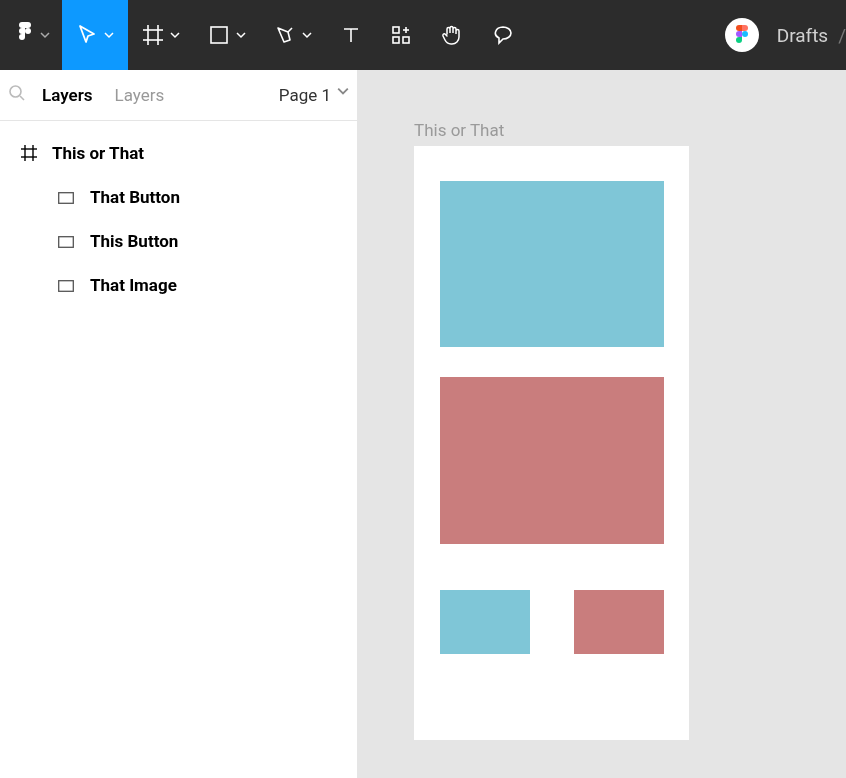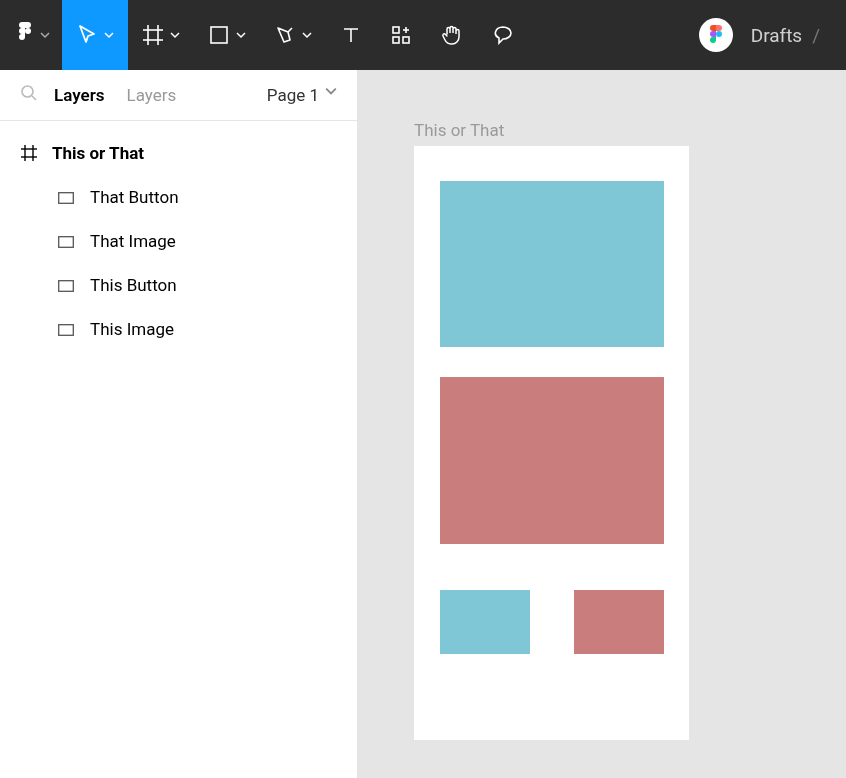--- a/index.html
+++ b/index.html
@@ -27,21 +27,21 @@
   .tool-btn svg { display: block; }
   .chev { width: 10px; height: 10px; }
   .chev path { stroke: #fff; stroke-width: 1.5; fill: none; }
   .tool-btn.figma .chev path { stroke: #aaa; }
   
   .toolbar-right {
     margin-left: auto;
     display: flex;
     align-items: center;
     gap: 18px;
-    padding-right: 26px;
+    padding-right: 0;
     font-size: 18px;
     color: #ccc;
   }
   .figma-logo-circle {
     width: 34px; height: 34px; border-radius: 50%; background: #fff;
     display: flex; align-items: center; justify-content: center;
   }
   .breadcrumb { display: flex; align-items: center; gap: 10px; font-size: 19px; color: #d0d0d0; }
   .breadcrumb .sep { color: #777; }
   
@@ -50,41 +50,41 @@
   .sidebar {
     width: 358px;
     background: #fff;
     border-right: 1px solid #e5e5e5;
     display: flex;
     flex-direction: column;
   }
   .sidebar-header {
     display: flex;
     align-items: center;
-    padding: 14px 20px;
+    padding: 14px 8px;
     border-bottom: 1px solid #e5e5e5;
     gap: 16px;
   }
   .search-ic { color: #aaa; }
   .tabs { display: flex; gap: 22px; font-size: 17px; }
   .tab { cursor: pointer; color: #999; }
   .tab.active { color: #000; font-weight: 600; }
   .page-select { margin-left: auto; display: flex; align-items: flex-start; gap: 6px; font-size: 17px; color: #333; cursor: pointer; }
   .page-select svg path { stroke: #888; stroke-width: 1.5; fill: none; }
   
   .layers { padding: 10px 0; }
   .layer-row {
     display: flex; align-items: center;
     padding: 12px 20px;
     gap: 14px;
     font-size: 17px;
     cursor: pointer;
   }
   .layer-row.frame { font-weight: 700; }
-  .layer-row.child { padding-left: 58px; font-weight: 400; }
+  .layer-row.child { padding-left: 58px; font-weight: 700; }
   .layer-ic { width: 18px; height: 18px; flex-shrink: 0; }
   
   .canvas {
     flex: 1;
     background: #e5e5e5;
     position: relative;
     overflow: hidden;
   }
   .frame-label {
     position: absolute;
@@ -254,37 +254,29 @@
             </svg>
         </span>
         <span>That Button</span>
       </div>
       <div class="layer-row child">
         <span class="layer-ic">
           <svg width="16" height="12" viewBox="0 0 16 12">
               <rect x="0.7" y="0.7" width="14.6" height="10.6" fill="none" stroke="#555" stroke-width="1.3"></rect>
             </svg>
         </span>
-        <span>That Image</span>
+        <span>This Button</span>
       </div>
       <div class="layer-row child">
         <span class="layer-ic">
           <svg width="16" height="12" viewBox="0 0 16 12">
               <rect x="0.7" y="0.7" width="14.6" height="10.6" fill="none" stroke="#555" stroke-width="1.3"></rect>
             </svg>
         </span>
-        <span>This Button</span>
-      </div>
-      <div class="layer-row child">
-        <span class="layer-ic">
-          <svg width="16" height="12" viewBox="0 0 16 12">
-              <rect x="0.7" y="0.7" width="14.6" height="10.6" fill="none" stroke="#555" stroke-width="1.3"></rect>
-            </svg>
-        </span>
-        <span>This Image</span>
+        <span>That Image</span>
       </div>
     </div>
   </div>
 
   <div class="canvas">
     <div class="frame-label">This or That</div>
     <div class="artboard">
       <div class="img-blue"></div>
       <div class="img-red"></div>
       <div class="btn-blue"></div>

